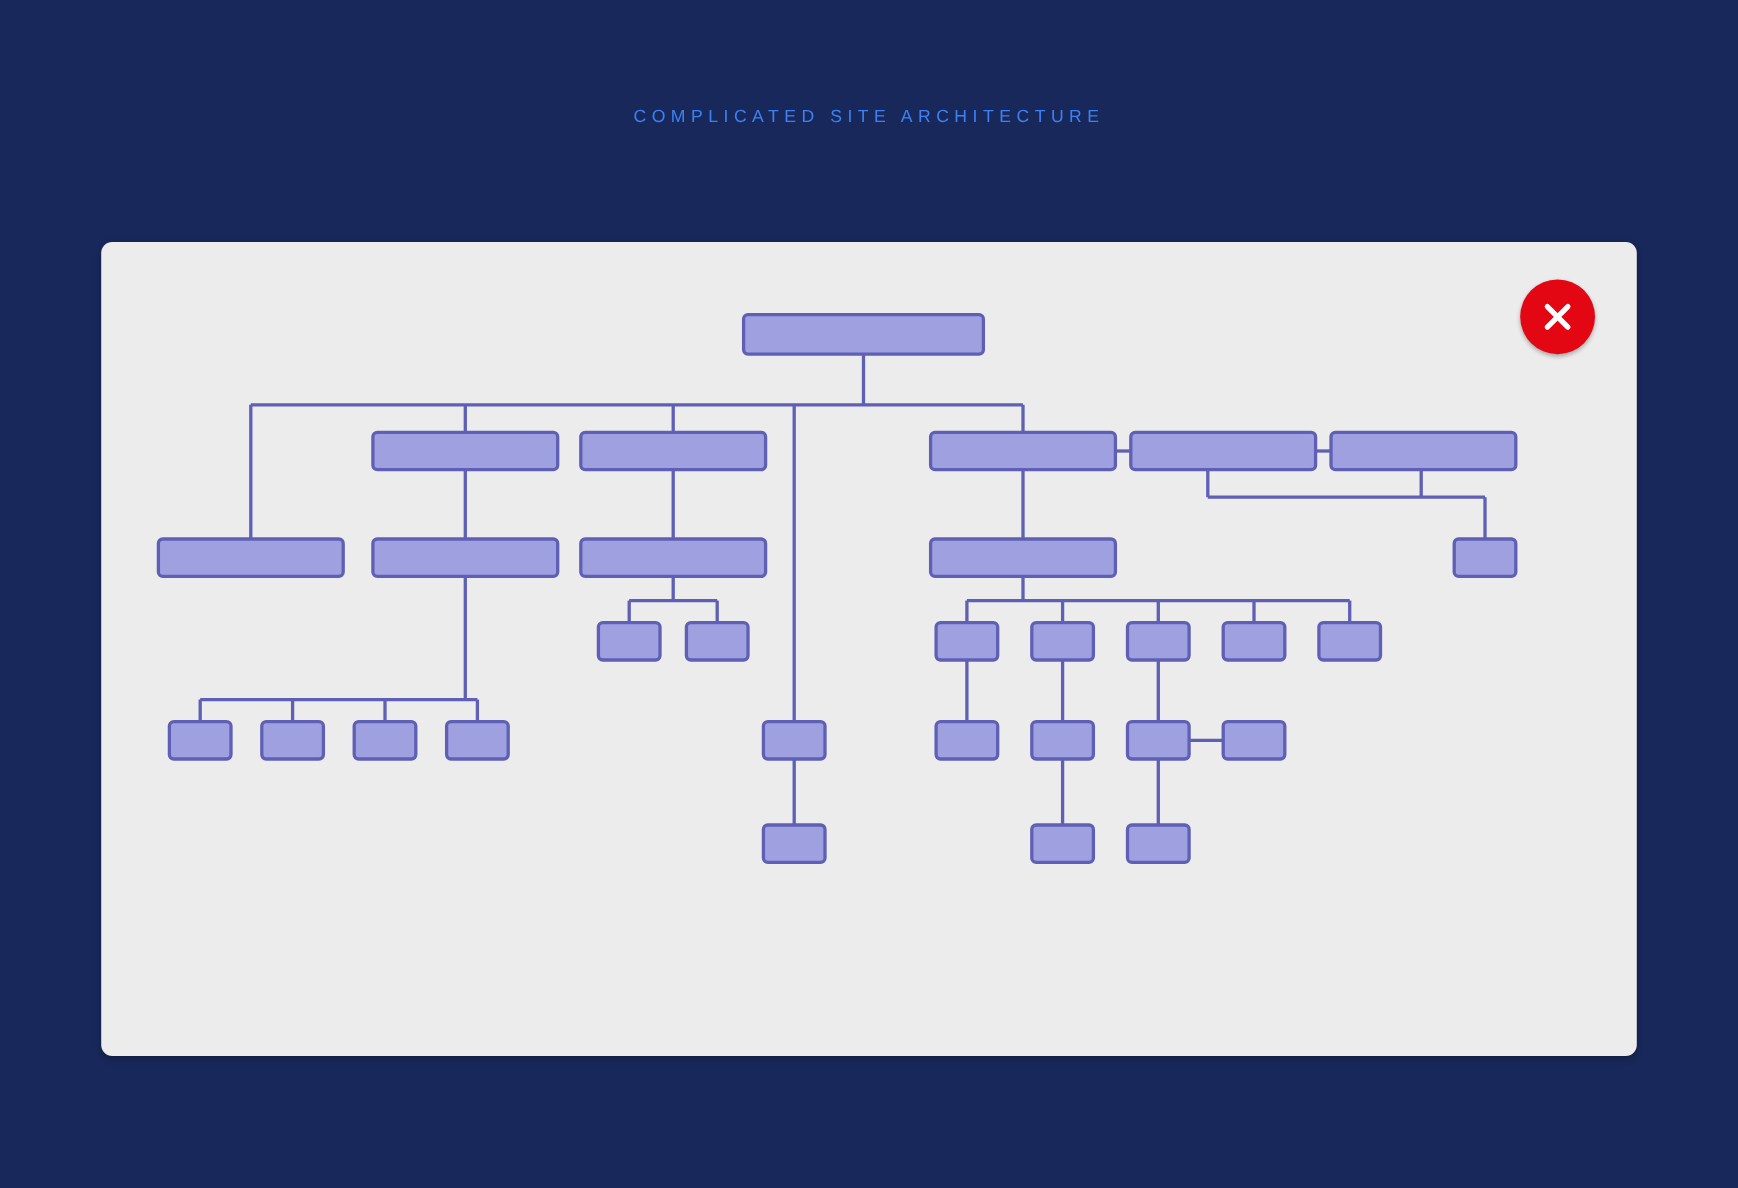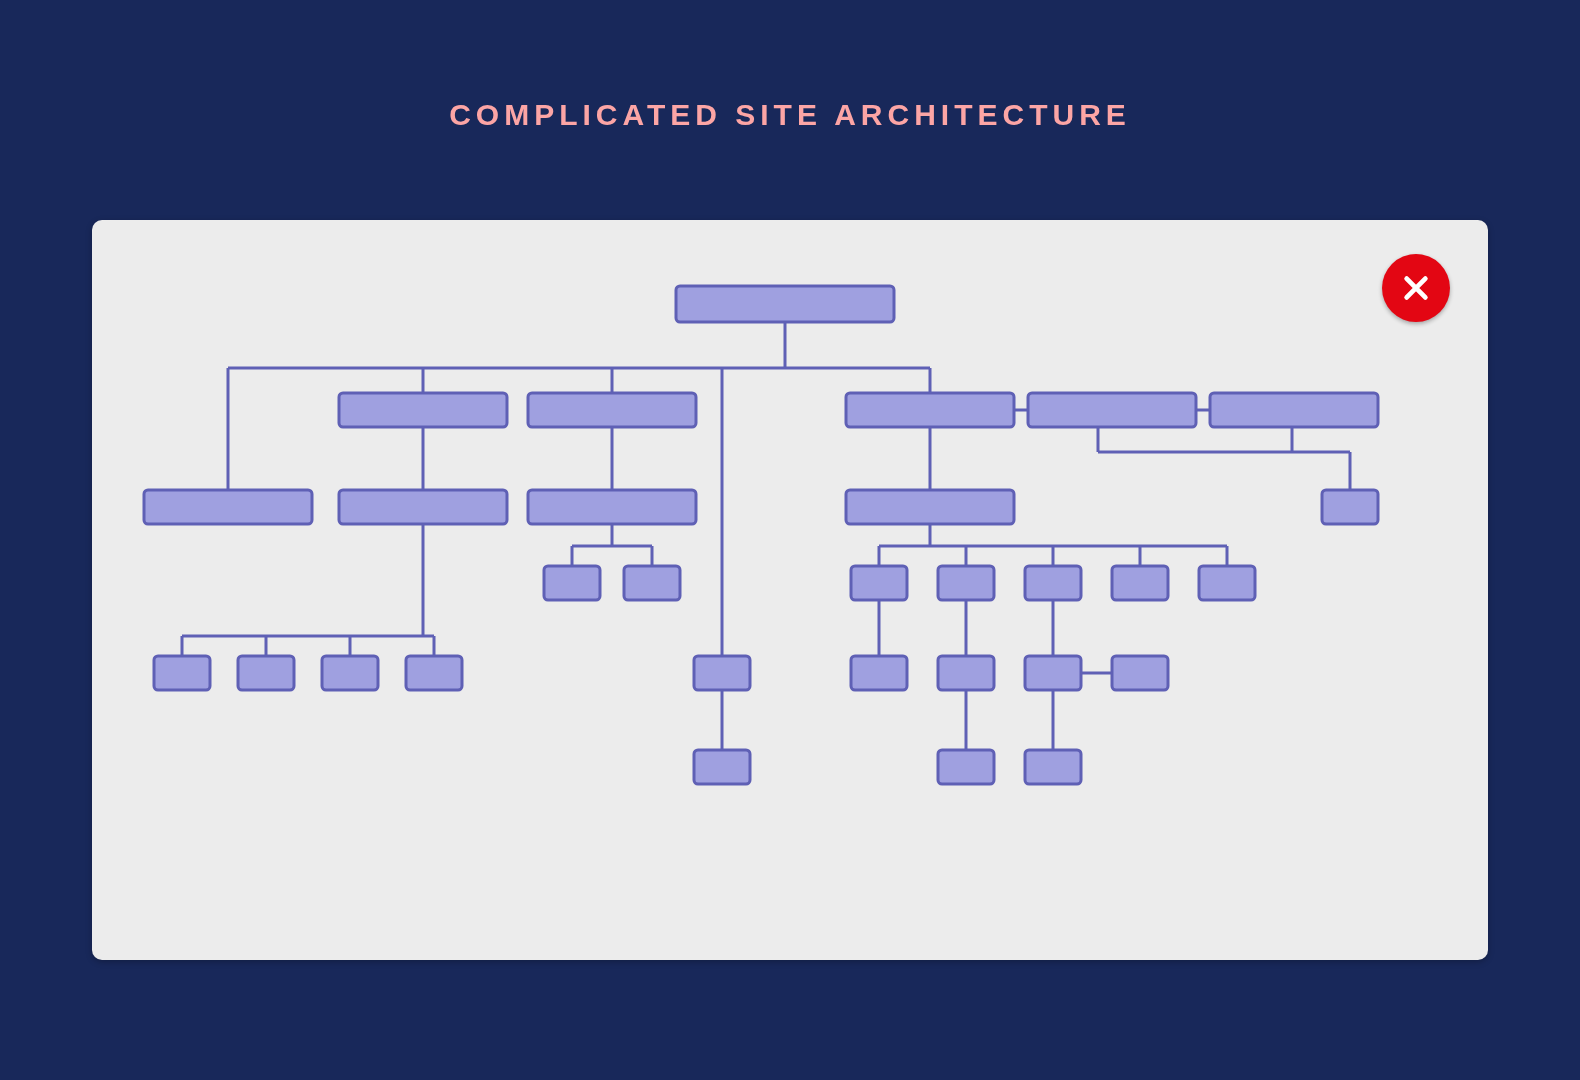--- a/index.html
+++ b/index.html
@@ -6,24 +6,24 @@
     margin: 0;
     padding: 0;
     width: 1580px;
     height: 1080px;
     background: #18285a;
     font-family: "Helvetica Neue", Arial, sans-serif;
     overflow: hidden;
   }
   .title {
     text-align: center;
-    color: #fca5a5;
+    color: #3b82f6;
     letter-spacing: 5px;
-    font-size: 30px;
-    font-weight: 700;
+    font-size: 16px;
+    font-weight: 400;
     padding-top: 98px;
   }
   .panel {
     position: absolute;
     left: 92px;
     top: 220px;
     width: 1396px;
     height: 740px;
     background: #ececec;
     border-radius: 10px;

